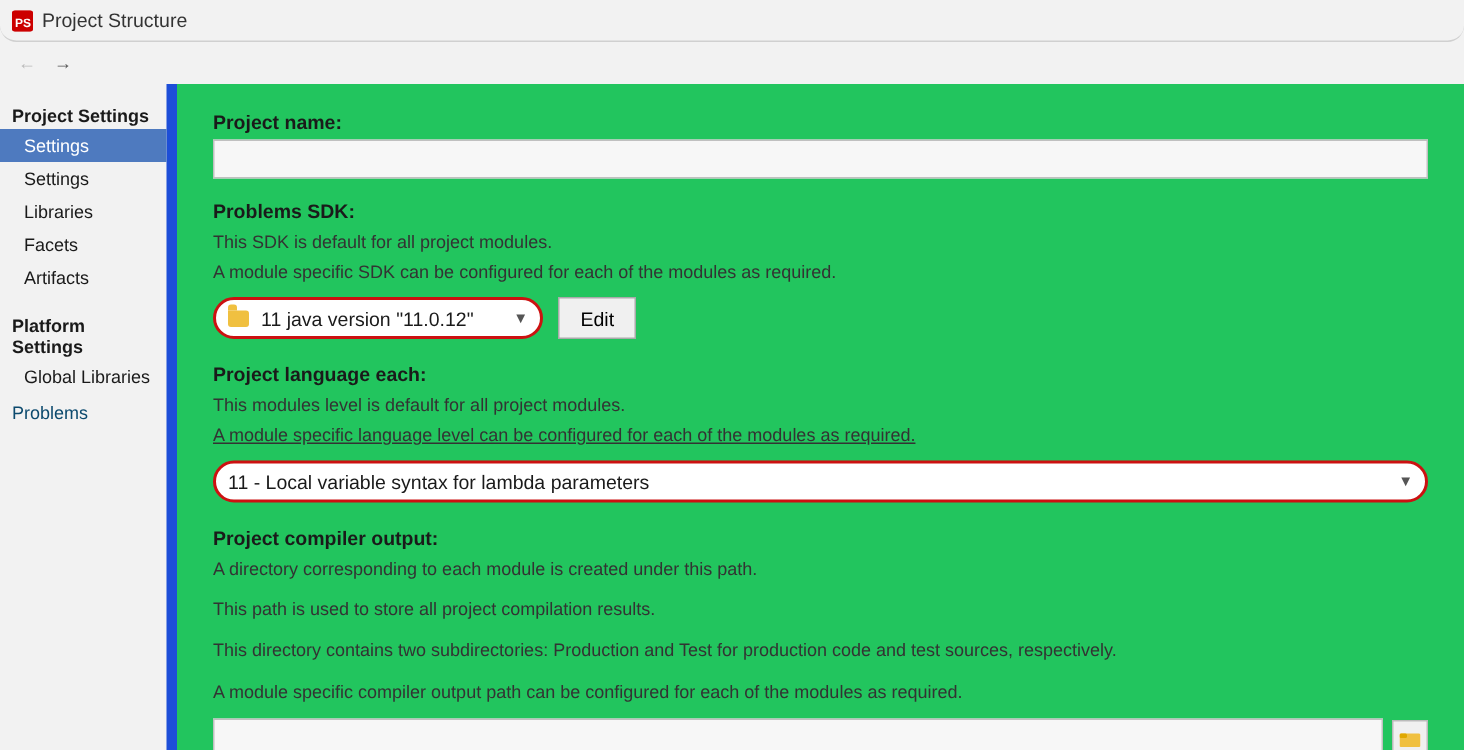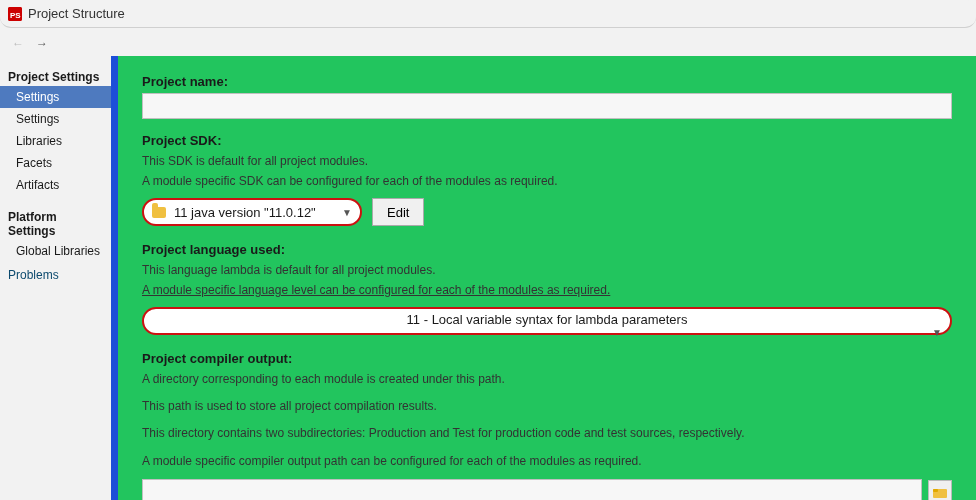--- a/index.html
+++ b/index.html
@@ -201,21 +201,20 @@
       align-items: center;
       border: 2.5px solid #cc1111;
       border-radius: 14px;
       background: #fff;
       padding: 3px 8px;
       height: 28px;
       min-width: 370px;
       cursor: pointer;
       font-size: 13px;
       margin: 8px 0 14px 0;
-      flex-direction: column;
     }
     .lang-dropdown-arrow {
       margin-left: auto;
       font-size: 10px;
       color: #555;
     }
 
     
     .compiler-desc {
       font-size: 12px;
@@ -314,39 +313,39 @@
   </div>
 
   <div class="content">
 
     
     <div class="field-label">Project name:</div>
     <input class="text-input" type="text" value="" style="">
 
     
     <div class="section-block">
-      <div class="field-label">Project SDK:</div>
+      <div class="field-label">Problems SDK:</div>
       <div class="desc-text">This SDK is default for all project modules.</div>
       <div class="desc-text">A module specific SDK can be configured for each of the modules as required.</div>
       <div class="sdk-row">
         <div class="sdk-dropdown-wrapper">
           <div class="sdk-dropdown">
             <span class="folder-icon"></span>
             <span>11 java version "11.0.12"</span>
             <span class="sdk-dropdown-arrow">▼</span>
           </div>
         </div>
         <button class="edit-button">Edit</button>
       </div>
     </div>
 
     
     <div class="section-block">
-      <div class="field-label">Project language used:</div>
-      <div class="desc-text">This language lambda is default for all project modules.</div>
+      <div class="field-label">Project language each:</div>
+      <div class="desc-text">This modules level is default for all project modules.</div>
       <div class="desc-text underline">A module specific language level can be configured for each of the modules as required.</div>
       <div class="lang-dropdown">
         <span>11 - Local variable syntax for lambda parameters</span>
         <span class="lang-dropdown-arrow">▼</span>
       </div>
     </div>
 
     
     <div class="section-block">
       <div class="field-label">Project compiler output:</div>

